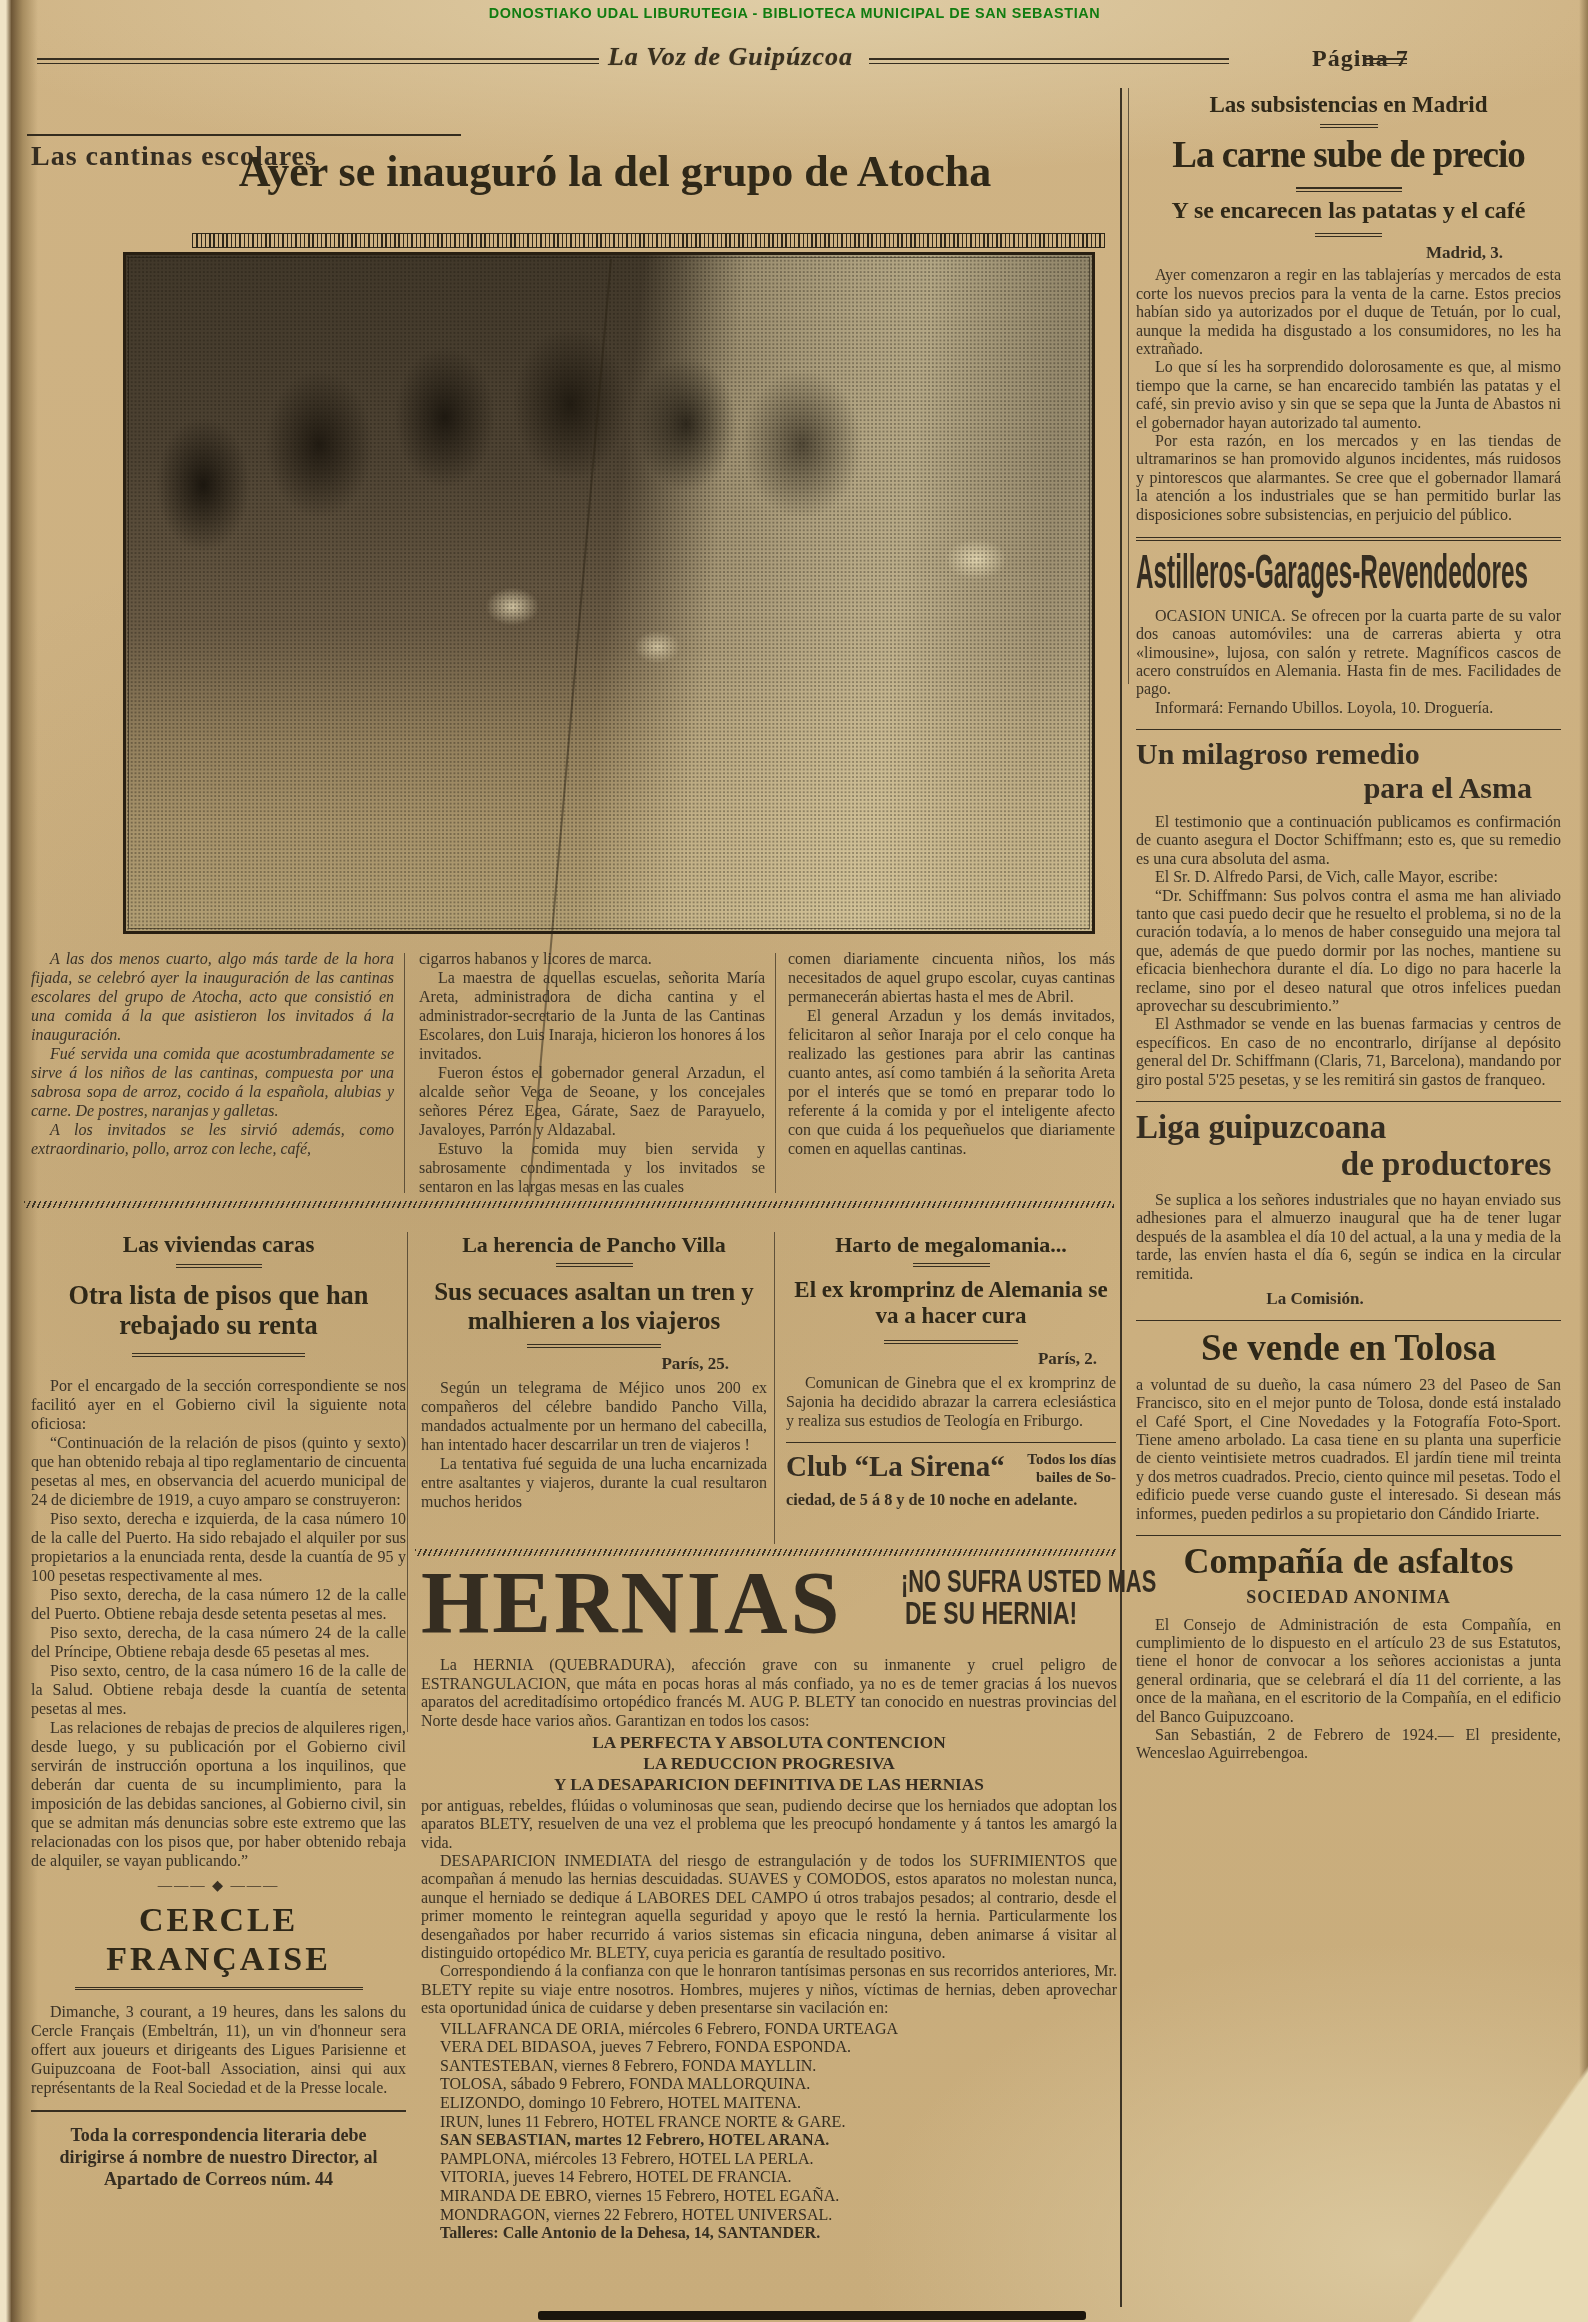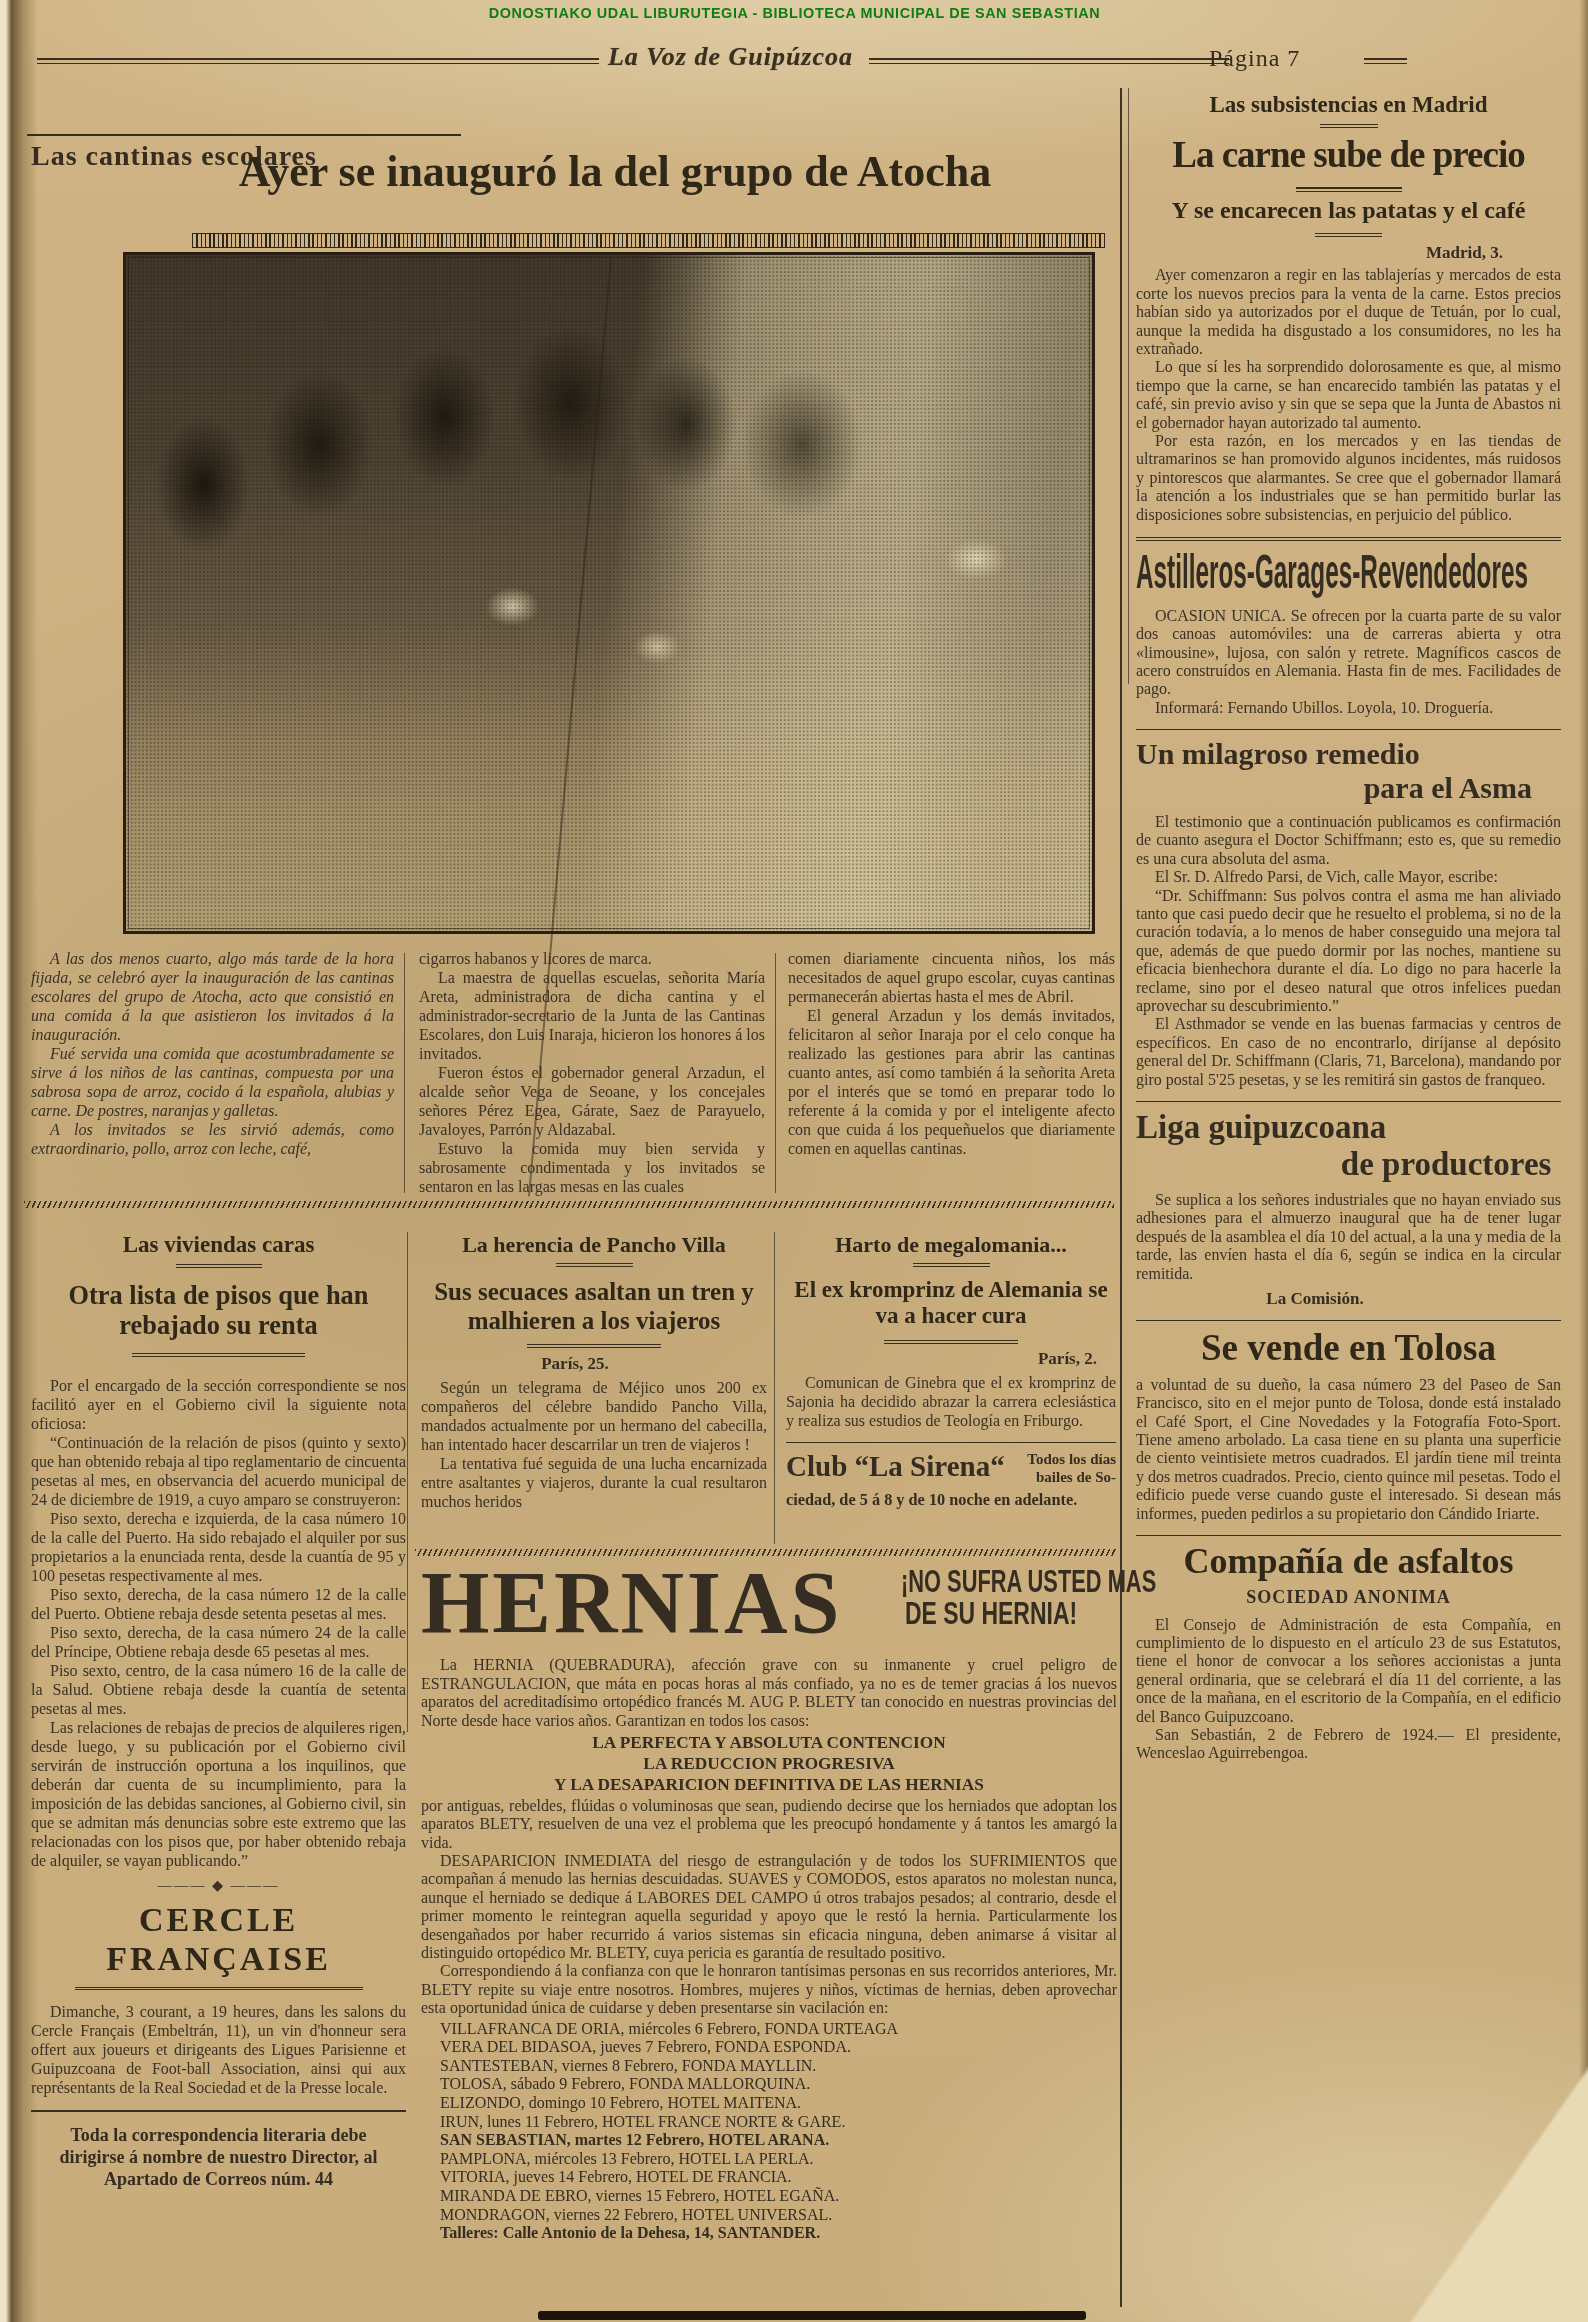--- a/index.html
+++ b/index.html
@@ -17,21 +17,21 @@
   .corner-fold{position:absolute;right:0;bottom:0;width:317px;height:288px;
     background:linear-gradient(305deg,#e8dab4 0 34%,rgba(232,218,180,0) 35%);}
   .bottom-bar{position:absolute;left:538px;top:2311px;width:548px;height:8.6px;background:#1b150c;border-radius:2.9px;}
   .banner{position:absolute;left:0;top:4.8px;width:100%;text-align:center;
     font-family:"Liberation Sans","DejaVu Sans",sans-serif;font-weight:bold;font-size:14.4px;
     letter-spacing:0.6px;color:#117c11;}
   .drule{border-top:2.9px solid #362e20;border-bottom:1.9px solid #362e20;height:2.9px;position:absolute;}
   .mast-title{position:absolute;left:596px;top:42px;width:269px;text-align:center;
     font-style:italic;font-weight:bold;font-size:26px;letter-spacing:1px;color:#39301f;
     text-shadow:0 0 1px rgba(57,48,31,.5);}
-  .page-no{position:absolute;left:1209px;top:45px;font-weight:normal;font-size:24px;letter-spacing:1px;color:#332b1d;}
+  .page-no{position:absolute;left:1312px;top:45px;font-weight:bold;font-size:24px;letter-spacing:1px;color:#332b1d;}
   .vline{position:absolute;width:1.9px;background:#3d3425;}
   .vline.thin{width:1px;background:rgba(61,52,37,.75);}
   .kicker{font-weight:bold;}
   .hatch{position:absolute;height:12.5px;border-top:1px solid #2e2719;border-bottom:1px solid #2e2719;
     background:repeating-linear-gradient(90deg,#2e2719 0 1.4px,rgba(0,0,0,0) 1.4px 4.3px);}
   .wavy{position:absolute;height:6.7px;
     background:repeating-linear-gradient(115deg,#3a3123 0 1.5px,rgba(0,0,0,0) 1.5px 4.8px);}
   .srule{margin:5.8px auto;border-top:1.9px solid #362e20;border-bottom:1px solid #362e20;height:1.9px;}
   .art{font-size:16px;line-height:19px;text-align:justify;color:#3a3226;}
   .art p{margin:0;text-indent:19px;}
@@ -146,21 +146,21 @@
   <div class="vline thin" style="left:407px;top:1232px;height:500px;"></div>
 
   <div class="col" style="left:421px;top:1232px;width:346px;">
     <div class="c-head" style="font-size:22px;">La herencia de Pancho Villa</div>
     <div class="srule" style="width:77px;"></div>
     <div class="c-head" style="font-size:25px;margin-top:9.6px;">
       <span>Sus secuaces asaltan un tren y</span><br>
       <span>malhieren a los viajeros</span>
     </div>
     <div class="srule" style="width:134px;margin-top:9.6px;"></div>
-    <div class="dateline" style="padding-right:38px;text-align:center;">París, 25.</div>
+    <div class="dateline" style="padding-right:38px;">París, 25.</div>
     <div class="art">
       <p>Según un telegrama de Méjico unos 200 ex compañeros del célebre bandido Pancho Villa, mandados actualmente por un hermano del cabecilla, han intentado hacer descarrilar un tren de viajeros !</p>
       <p>La tentativa fué seguida de una lucha encarnizada entre asaltantes y viajeros, durante la cual resultaron muchos heridos</p>
     </div>
   </div>
 
   <div class="vline thin" style="left:774px;top:1232px;height:312px;"></div>
 
   <div class="col" style="left:786px;top:1232px;width:330px;">
     <div class="c-head" style="font-size:22px;">Harto de megalomania...</div>

